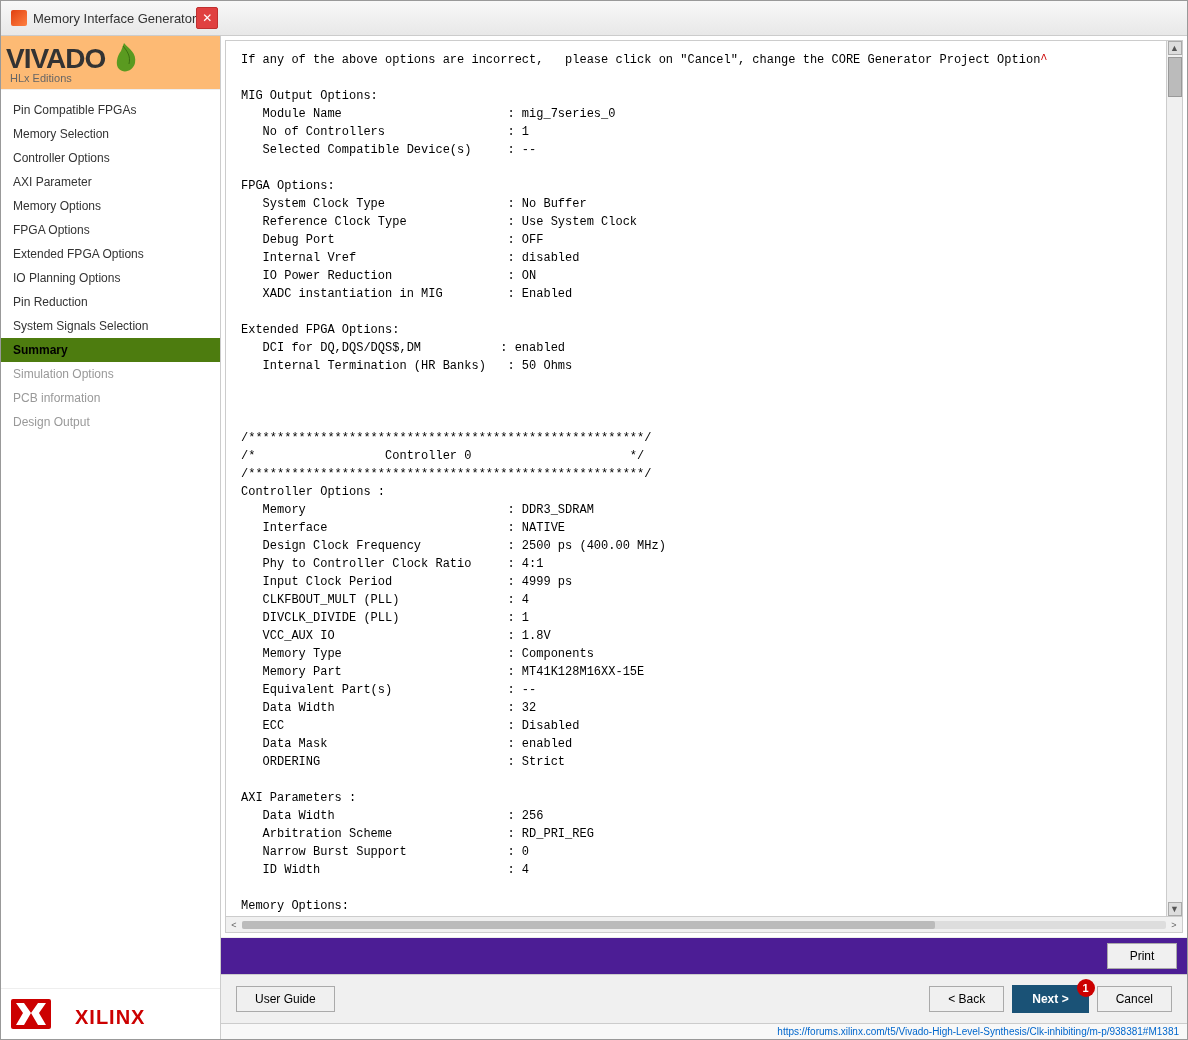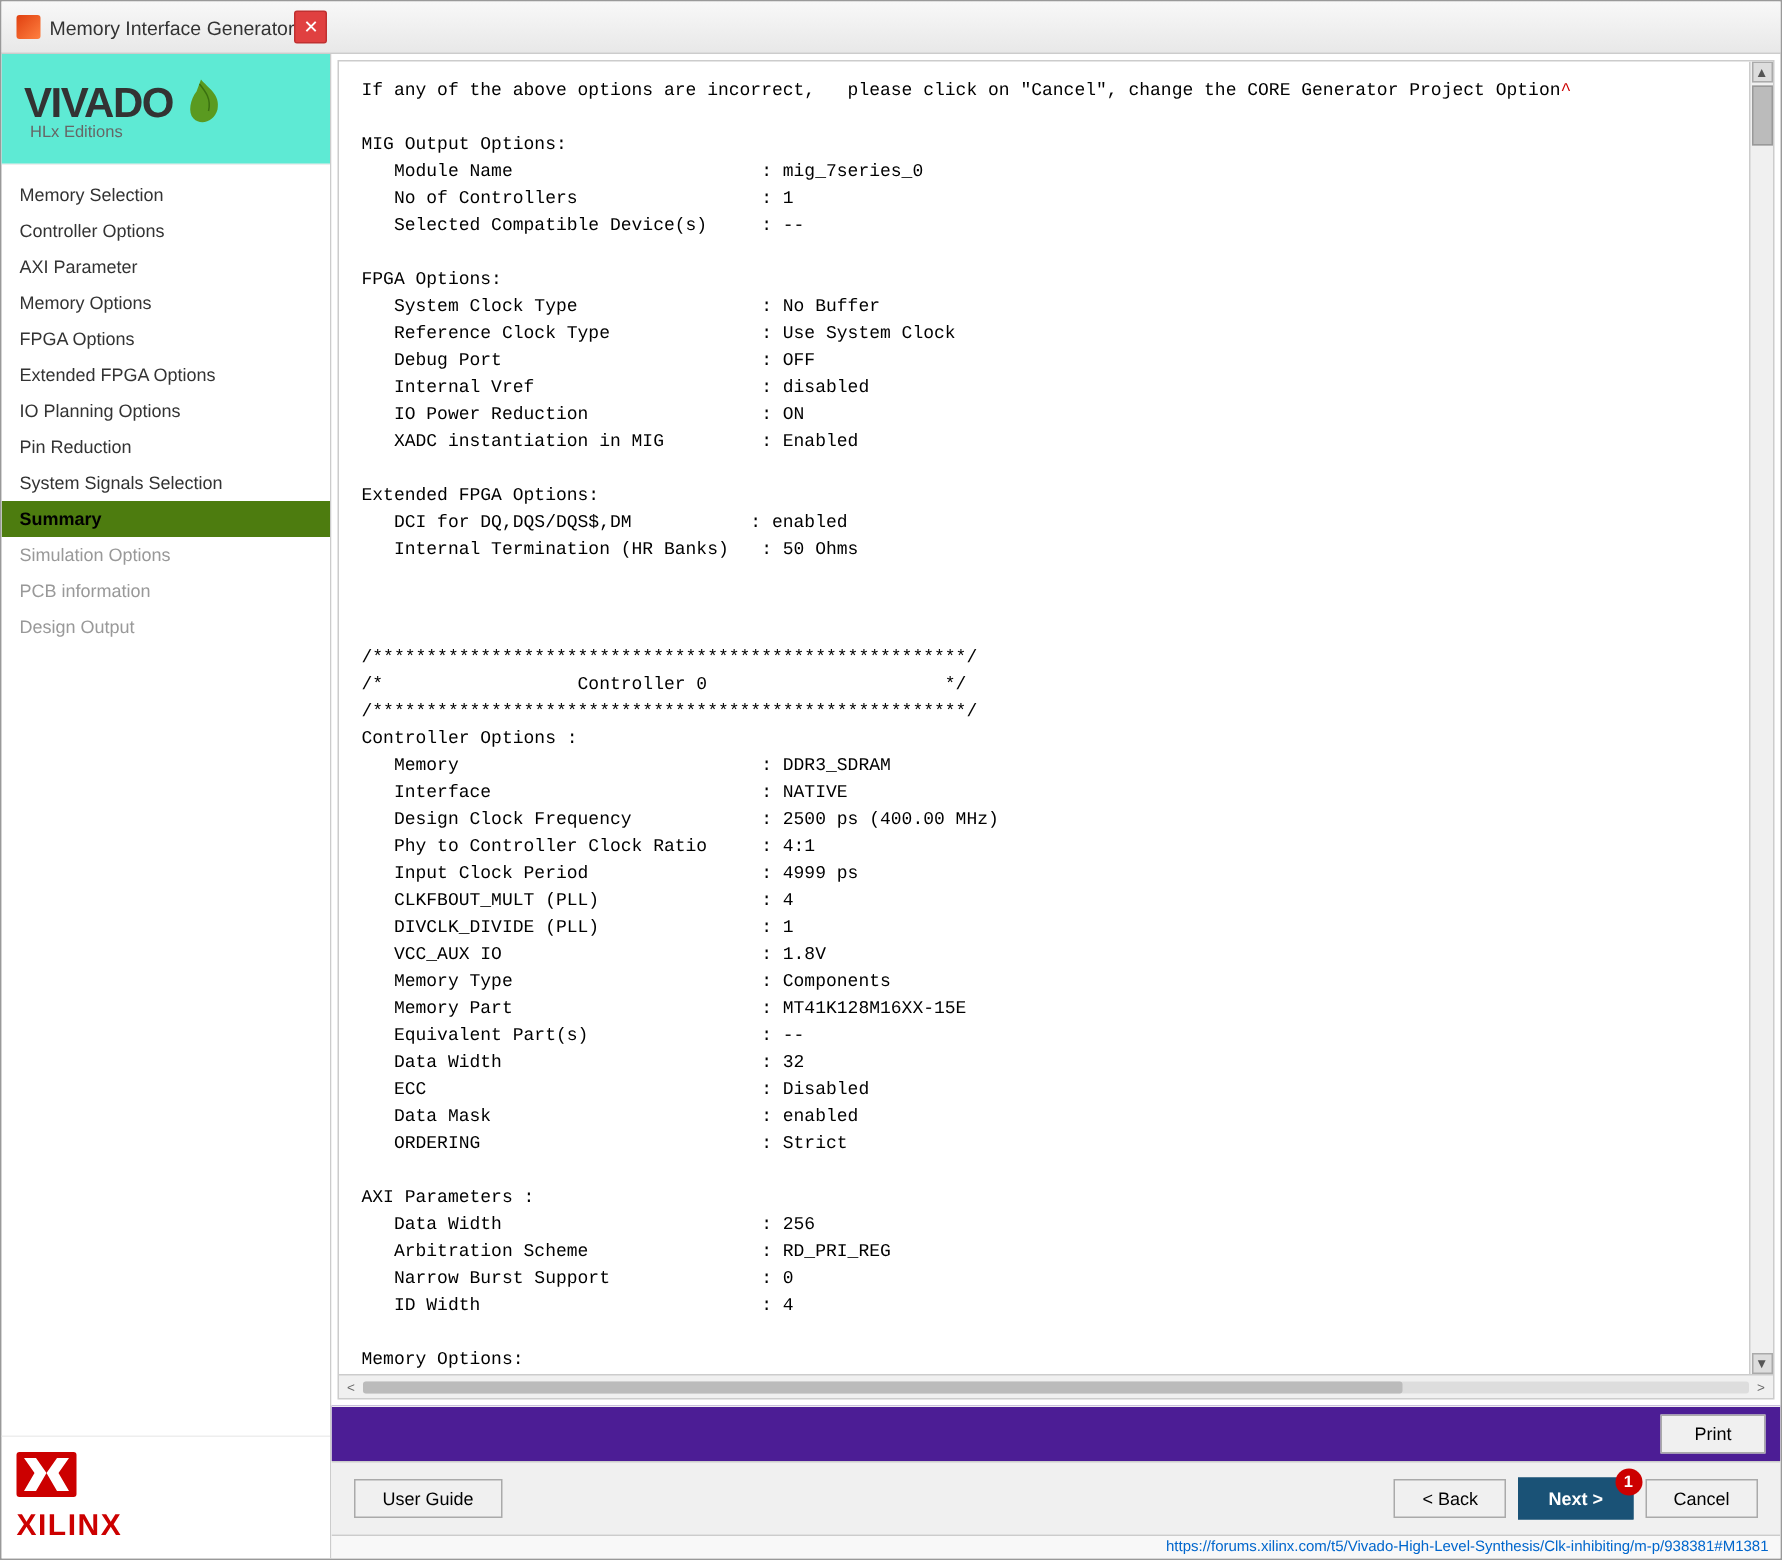--- a/index.html
+++ b/index.html
@@ -9,33 +9,33 @@
     
     .title-bar { background: linear-gradient(to bottom, #f8f8f8, #e8e8e8); border-bottom: 1px solid #ccc; padding: 6px 10px; display: flex; align-items: center; min-height: 30px; }
     .title-bar-left { display: flex; align-items: center; gap: 6px; }
     .title-bar-icon { width: 16px; height: 16px; background: linear-gradient(135deg, #e04010, #ff8040); border-radius: 2px; }
     .title-bar-text { font-size: 13px; color: #333; font-weight: normal; }
     .title-bar-close { width: 22px; height: 22px; background: #e04040; border: 1px solid #c03030; border-radius: 2px; cursor: pointer; display: flex; align-items: center; justify-content: center; font-size: 12px; color: white; }
     
     .main-content { display: flex; flex: 1; overflow: hidden; }
     
     .sidebar { width: 220px; min-width: 220px; background: white; border-right: 1px solid #ccc; display: flex; flex-direction: column; }
-    .sidebar-logo { padding: 15px; background: #5eead4; border-bottom: 1px solid #eee; }
+    .sidebar-logo { padding: 5px; background: #fdba74; border-bottom: 1px solid #eee; }
     .logo-vivado { display: flex; align-items: center; gap: 4px; }
     .logo-text { font-size: 28px; font-weight: bold; color: #333; letter-spacing: -1px; }
     .logo-leaf { width: 30px; height: 35px; }
     .logo-subtitle { font-size: 11px; color: #666; padding-left: 4px; margin-top: -4px; }
     
     .sidebar-nav { flex: 1; padding: 8px 0; overflow-y: auto; }
     .nav-item { padding: 5px 12px; font-size: 12px; color: #333; cursor: pointer; white-space: nowrap; }
     .nav-item.active { font-weight: bold; color: #000; background: #4d7c0f; }
     .nav-item.disabled { color: #999; cursor: default; }
     
     .sidebar-footer { padding: 10px; border-top: 1px solid #eee; }
-    .xilinx-logo { display: flex; align-items: flex-start; gap: 8px; flex-direction: column; }
+    .xilinx-logo { display: flex; align-items: flex-end; gap: 24px; }
     .xilinx-x { width: 40px; height: 30px; background: #cc0000; display: flex; align-items: center; justify-content: center; color: white; font-size: 20px; font-weight: bold; border-radius: 2px; }
     .xilinx-text { font-size: 20px; font-weight: bold; color: #cc0000; letter-spacing: 1px; }
     
     .bottom-bar { padding: 10px 15px; background: #f0f0f0; border-top: 1px solid #ccc; display: flex; align-items: center; justify-content: space-between; }
     .bottom-left { }
     .bottom-right { display: flex; gap: 8px; align-items: center; }
     
     .btn { padding: 5px 18px; background: #f0f0f0; border: 1px solid #aaa; font-size: 12px; cursor: pointer; min-width: 70px; }
     .btn-primary { background: #1a5276; color: white; border: 2px solid #1a5276; font-weight: bold; position: relative; }
     
@@ -72,20 +72,21 @@
 
           <svg class="logo-leaf" viewBox="0 0 30 35" xmlns="http://www.w3.org/2000/svg">
             <path d="M15 2 C20 8, 28 12, 26 22 C24 30, 15 33, 10 28 C6 24, 8 15, 12 10 Z" fill="#5a9a20"></path>
             <path d="M14 5 C18 10, 22 15, 20 23" stroke="#3a7010" stroke-width="1" fill="none"></path>
           </svg>
         </div>
         <div class="logo-subtitle">HLx Editions</div>
       </div>
 
       <div class="sidebar-nav">
+        <div class="nav-item normal">Pin Compatible FPGAs</div>
         <div class="nav-item normal">Memory Selection</div>
         <div class="nav-item normal">Controller Options</div>
         <div class="nav-item normal">AXI Parameter</div>
         <div class="nav-item normal">Memory Options</div>
         <div class="nav-item normal">FPGA Options</div>
         <div class="nav-item normal">Extended FPGA Options</div>
         <div class="nav-item normal">IO Planning Options</div>
         <div class="nav-item normal">Pin Reduction</div>
         <div class="nav-item normal">System Signals Selection</div>
         <div class="nav-item active">Summary</div>

